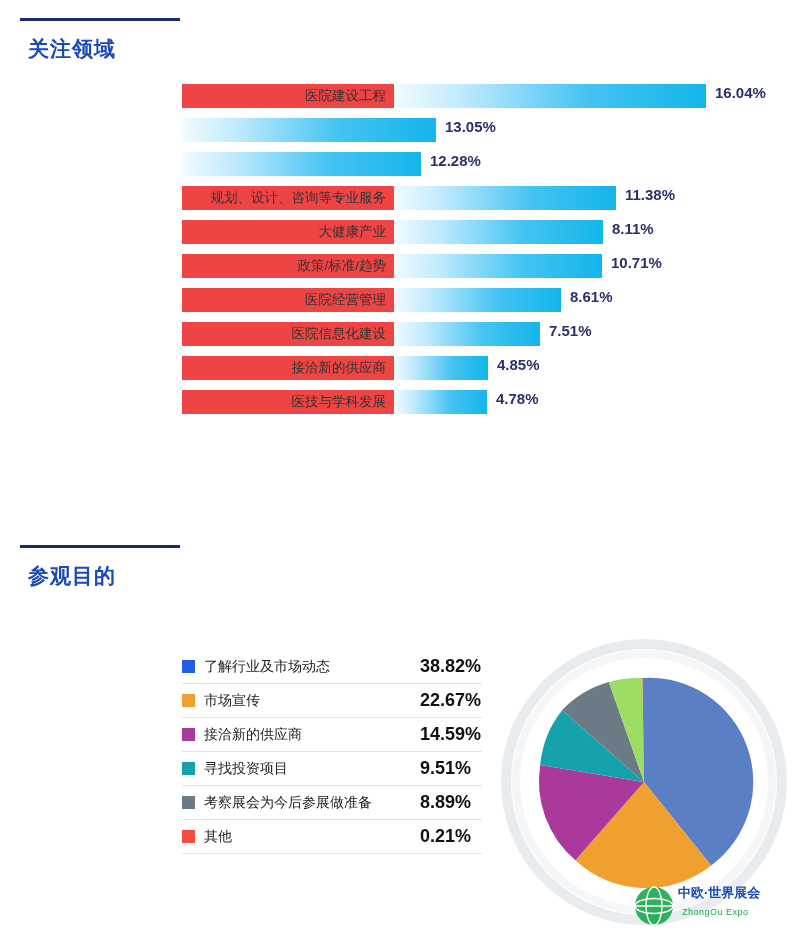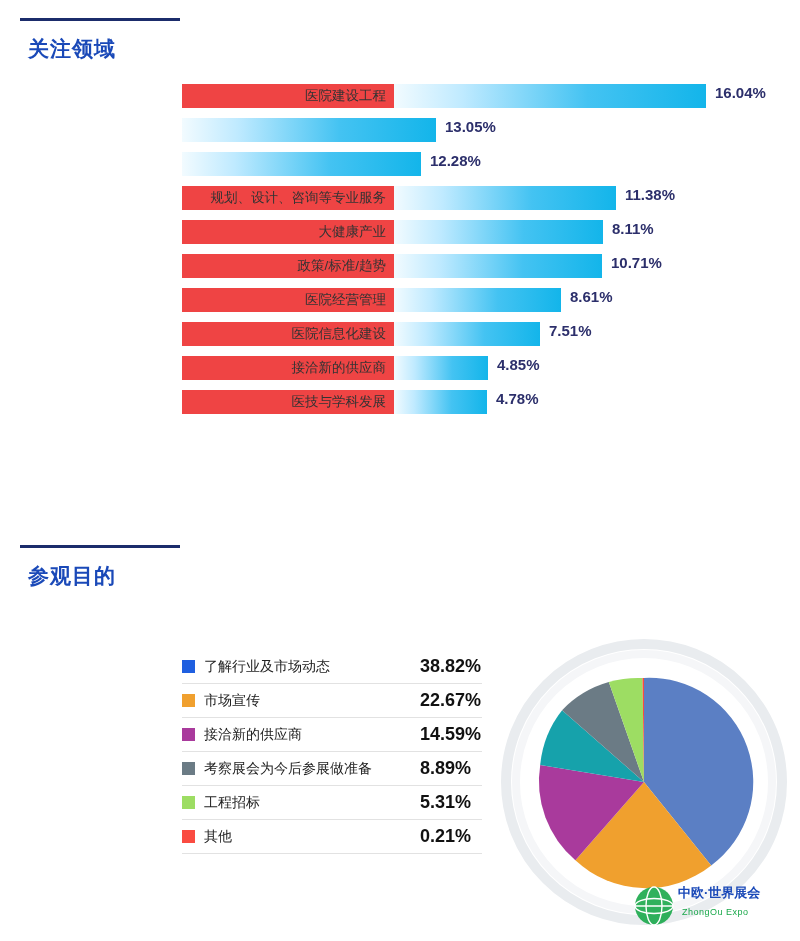--- a/index.html
+++ b/index.html
@@ -251,28 +251,28 @@
       <span class="legend-sw" style="background:#f0a02e;"></span>
       <span class="legend-name">市场宣传</span>
       <span class="legend-val">22.67%</span>
     </div>
     <div class="legend-row">
       <span class="legend-sw" style="background:#a93a9c;"></span>
       <span class="legend-name">接洽新的供应商</span>
       <span class="legend-val">14.59%</span>
     </div>
     <div class="legend-row">
+      <span class="legend-sw" style="background:#16a2ab;"></span>
+      <span class="legend-name">寻找投资项目</span>
+      <span class="legend-val">9.51%</span>
+    </div>
+    <div class="legend-row">
       <span class="legend-sw" style="background:#6b7b85;"></span>
       <span class="legend-name">考察展会为今后参展做准备</span>
       <span class="legend-val">8.89%</span>
-    </div>
-    <div class="legend-row">
-      <span class="legend-sw" style="background:#9ddd63;"></span>
-      <span class="legend-name">工程招标</span>
-      <span class="legend-val">5.31%</span>
     </div>
     <div class="legend-row">
       <span class="legend-sw" style="background:#fa4b41;"></span>
       <span class="legend-name">其他</span>
       <span class="legend-val">0.21%</span>
     </div>
   </div>
 
   <div id="pie-area">
     <svg width="308" height="320" viewBox="0 0 308 320">

